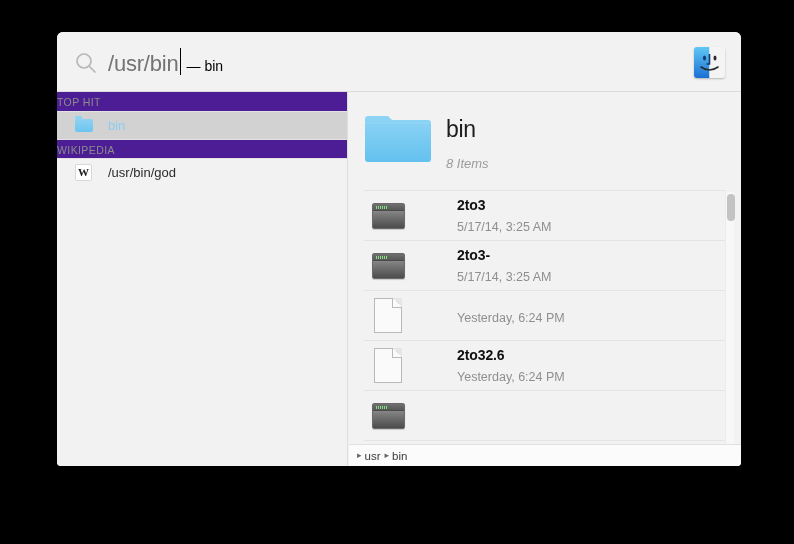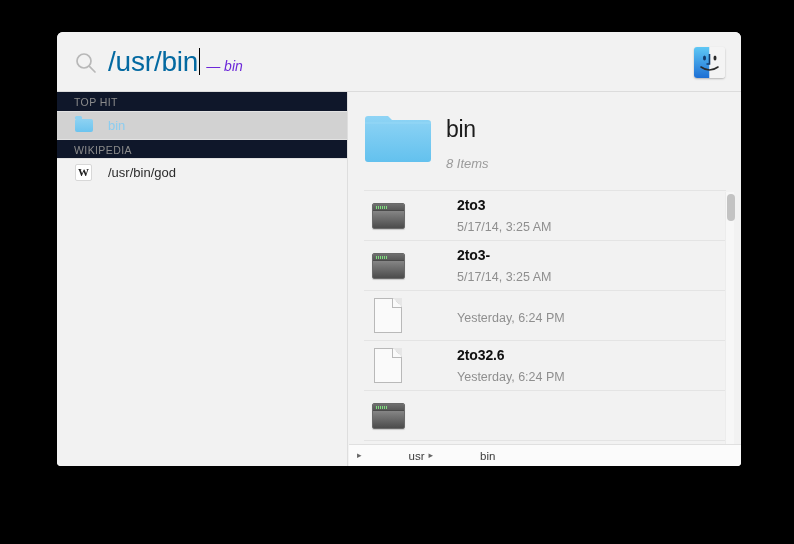--- a/index.html
+++ b/index.html
@@ -53,41 +53,40 @@
   #search-text-wrap {
     position: absolute;
     left: 51px;
     top: 12px;
     height: 38px;
     display: flex;
     align-items: baseline;
     white-space: nowrap;
   }
   #search-query {
-    font-size: 28px;
-    color: #0369a1;
+    font-size: 22px;
+    color: #737373;
     font-weight: 400;
     letter-spacing: -0.2px;
     line-height: 34px;
   }
   #text-cursor {
     display: inline-block;
     width: 1px;
     height: 27px;
     background: #000;
     margin-left: 1px;
     position: relative;
     top: 4px;
   }
   #search-suffix {
     font-size: 14px;
-    color: #6d28d9;
+    color: #000000;
     margin-left: 6px;
     line-height: 20px;
-    font-style: italic;
   }
 
   #finder-icon {
     position: absolute;
     right: 16px;
     top: 15px;
     width: 31px;
     height: 31px;
     border-radius: 3px;
     overflow: hidden;
@@ -110,25 +109,24 @@
     left: 0; top: 0;
     width: 291px;
     height: 374px;
     background: #f2f2f2;
     border-right: 1px solid #dedede;
   }
 
   .section-header {
     height: 20px;
     line-height: 20px;
-    padding-left: 17px;
     font-size: 10.5px;
     color: #8c8c8c;
     letter-spacing: 0.4px;
-    background: #0f172a;
+    background: #4c1d95;
     border-top: 1px solid #e2e2e2;
     border-bottom: 1px solid #e2e2e2;
   }
   .section-header:first-child { border-top: none; }
 
   .result-row {
     height: 27px;
     display: flex;
     align-items: center;
     padding-left: 17px;
@@ -356,21 +354,21 @@
     padding-left: 8px;
     font-size: 11.5px;
     color: #3a3a3a;
   }
   .crumb-arrow {
     color: #666;
     font-size: 9px;
     margin-right: 3px;
     line-height: 1;
   }
-  .crumb { margin-right: 4px; margin-left: 44px; }
+  .crumb { margin-right: 4px; }
 </style>
 </head>
 <body>
 
 <div id="screen">
 
   <div id="spotlight-window">
 
     <div id="search-bar">
 

